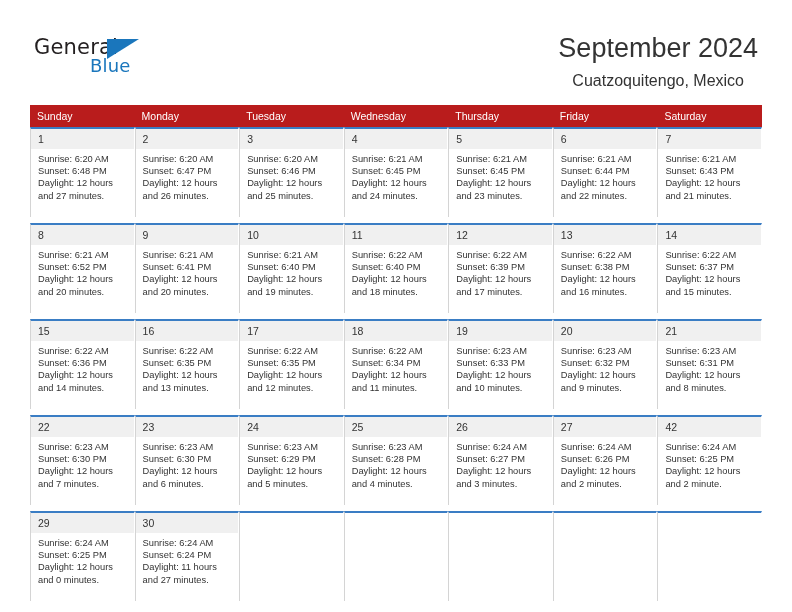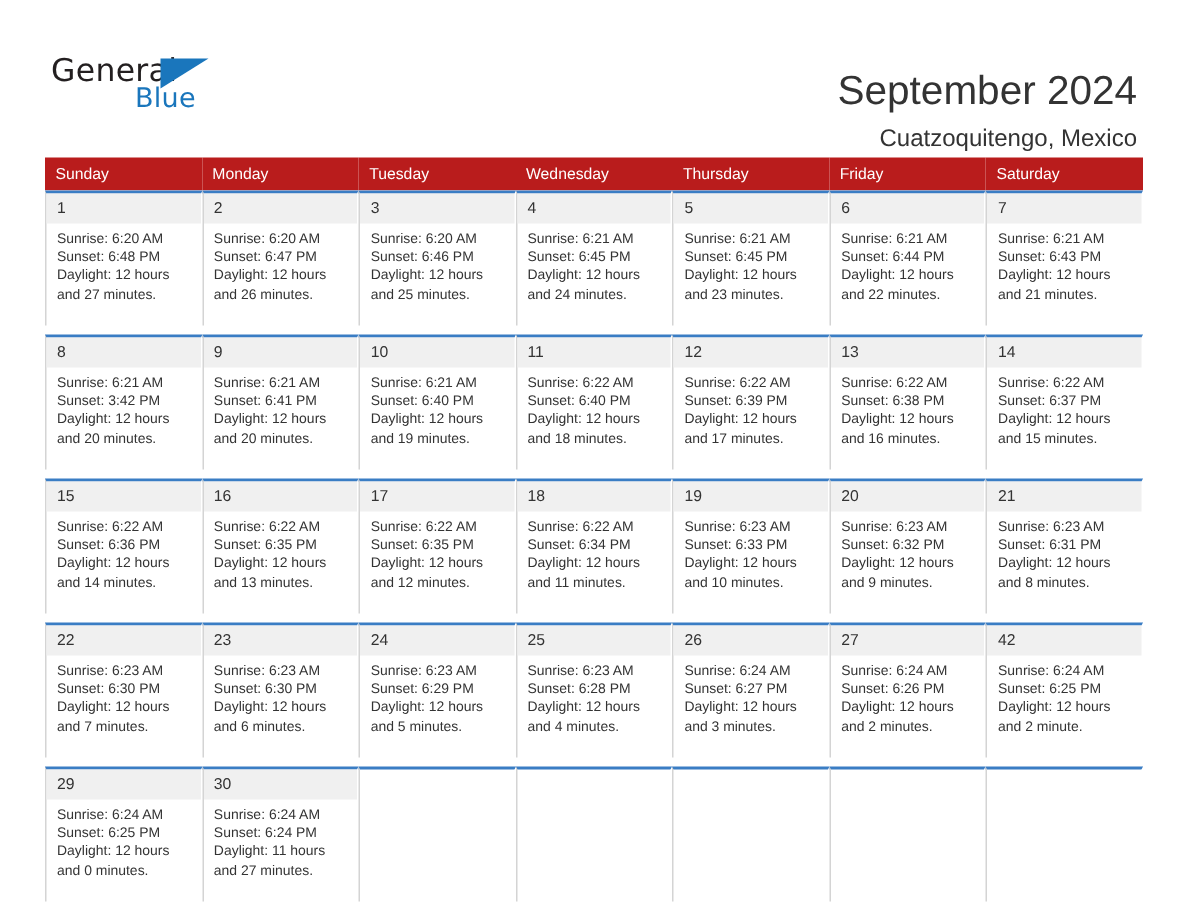--- a/index.html
+++ b/index.html
@@ -64,22 +64,22 @@
     top: 3px;
     width: 0;
     height: 0;
     border-left: 32px solid #1a76bc;
     border-bottom: 20px solid transparent;
   }
 
   .title-block {
     position: absolute;
     right: 34px;
-    top: 44px;
-    text-align: right;
+    top: 32px;
+    text-align: center;
   }
   .cal-title {
     font-size: 27px;
     font-weight: normal;
     color: #333333;
     line-height: 32px;
     white-space: nowrap;
   }
   .cal-subtitle {
     margin-top: 9px;
@@ -272,21 +272,21 @@
         </tr>
         <tr class="row-spacer">
           <td colspan="7"></td>
         </tr>
         <tr>
           <td>
             <div class="daycell">
               <div class="daynum">8</div>
               <div class="dayinfo">
                 <div>Sunrise: 6:21 AM</div>
-                <div>Sunset: 3:42 PM</div>
+                <div>Sunset: 6:52 PM</div>
                 <div>Daylight: 12 hours</div>
                 <div>and 20 minutes.</div>
               </div>
             </div>
           </td>
           <td>
             <div class="daycell">
               <div class="daynum">9</div>
               <div class="dayinfo">
                 <div>Sunrise: 6:21 AM</div>

